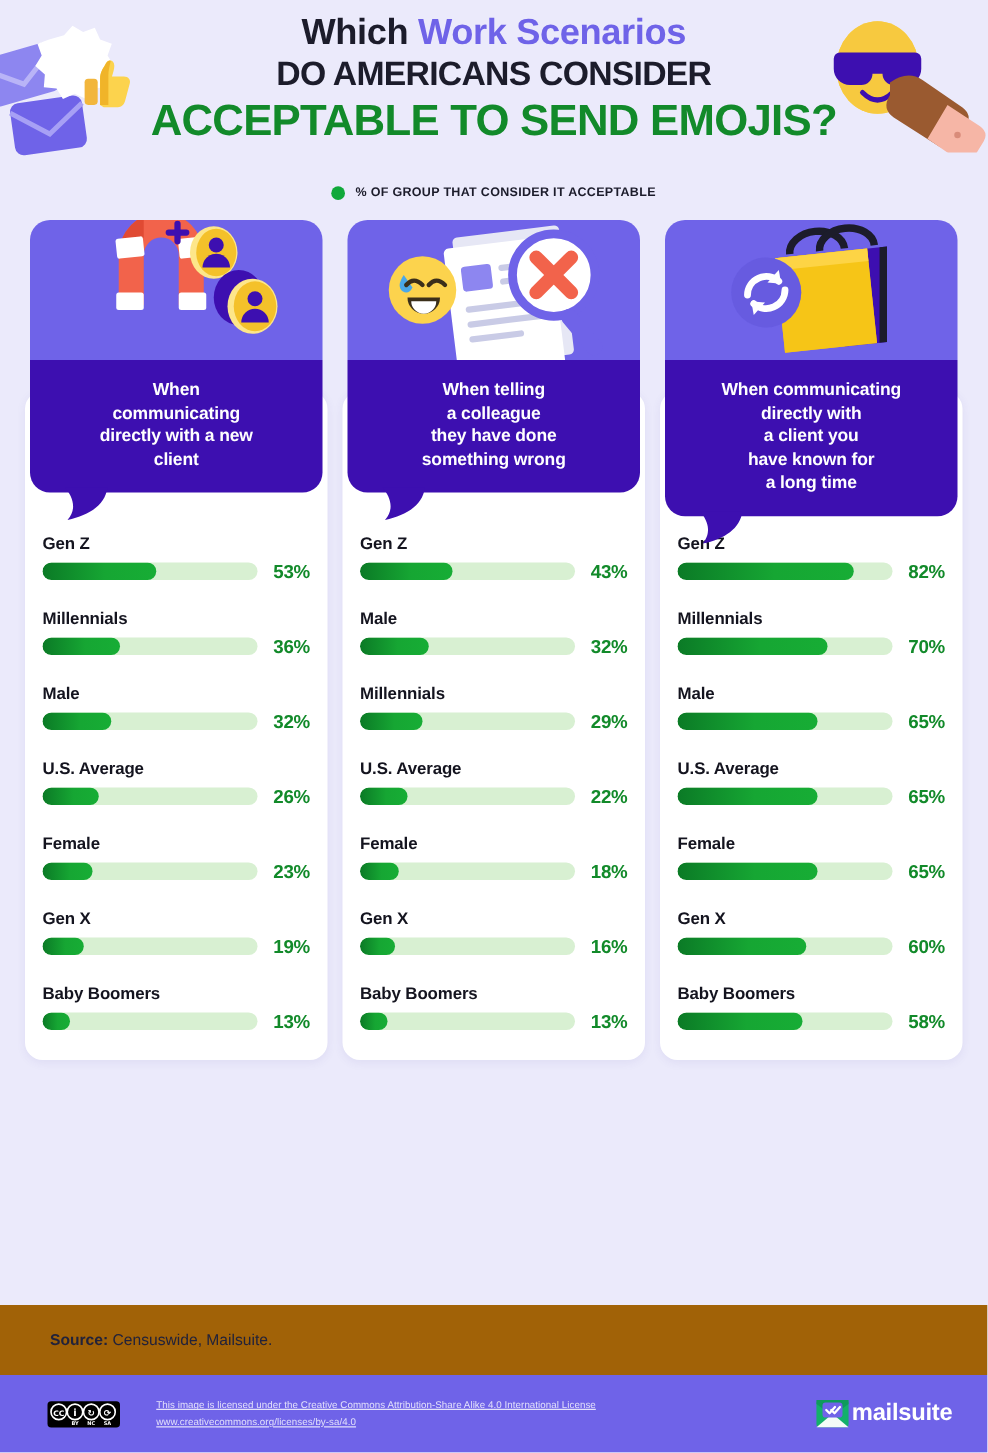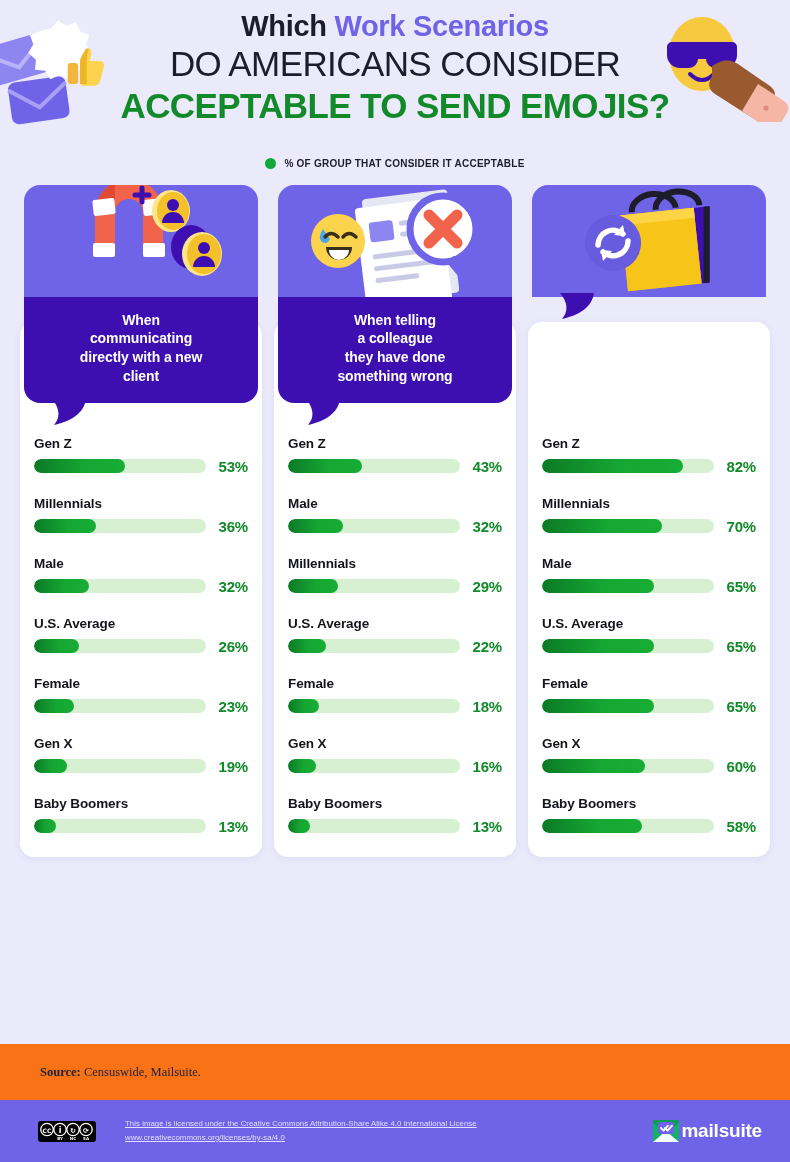--- a/index.html
+++ b/index.html
@@ -23,22 +23,22 @@
   }
   .title-1 {
     font-size: 29px;
     font-weight: 700;
     letter-spacing: -0.3px;
     color: #1c1c2b;
     line-height: 1.12;
   }
   .title-1 .accent-purple { color: #6f63e8; }
   .title-2 {
-    font-size: 35px;
-    font-weight: 400;
+    font-size: 27px;
+    font-weight: 700;
     letter-spacing: -0.6px;
     color: #1c1c2b;
     line-height: 1.12;
     margin-top: 2px;
   }
   .title-3 {
     font-size: 35px;
     font-weight: 800;
     letter-spacing: -0.6px;
     color: #128a2a;
@@ -173,25 +173,24 @@
     color: #128a2a;
     letter-spacing: -0.2px;
   }
 
   
   .source-band {
     position: absolute;
     left: 0; right: 0;
     bottom: 62px;
     height: 56px;
-    background: #f97316;
+    background: #a16207;
     display: flex;
     align-items: center;
     padding-left: 40px;
-    font-family: Liberation Serif, serif;
   }
   .source-text {
     font-size: 12.5px;
     color: #22223a;
   }
   .source-text b { font-weight: 700; }
 
   
   .footer {
     position: absolute;
@@ -519,20 +518,25 @@
             <g transform="translate(46,30)">
               <circle cx="28" cy="28" r="28" fill="#6f63e8"></circle>
               <circle cx="28" cy="28" r="28" fill="#5d51d8" opacity="0.45"></circle>
               <path d="M13 30 a15 15 0 0 1 25 -11" fill="none" stroke="#ffffff" stroke-width="5.5" stroke-linecap="round"></path>
               <path d="M43 26 a15 15 0 0 1 -25 11" fill="none" stroke="#ffffff" stroke-width="5.5" stroke-linecap="round"></path>
               <path d="M38 10 l2 11 -11 -1z" fill="#ffffff"></path>
               <path d="M18 46 l-2 -11 11 1z" fill="#ffffff"></path>
             </g>
           </svg>
         </div>
+        <div class="bubble-text" style="white-space:pre-line">When communicating
+directly with
+a client you
+have known for
+a long time</div>
         <div class="bubble-tail">
           <svg width="40" height="26" viewBox="0 0 40 26">
               <path d="M0 0 h34 c-2 14 -14 22 -32 26 8 -9 4 -19 -2 -26z" fill="#3d0fb0"></path>
             </svg>
         </div>
       </div>
       <div class="stats">
           <div class="stat">
             <div class="stat-label">Gen Z</div>
             <div class="stat-row">

